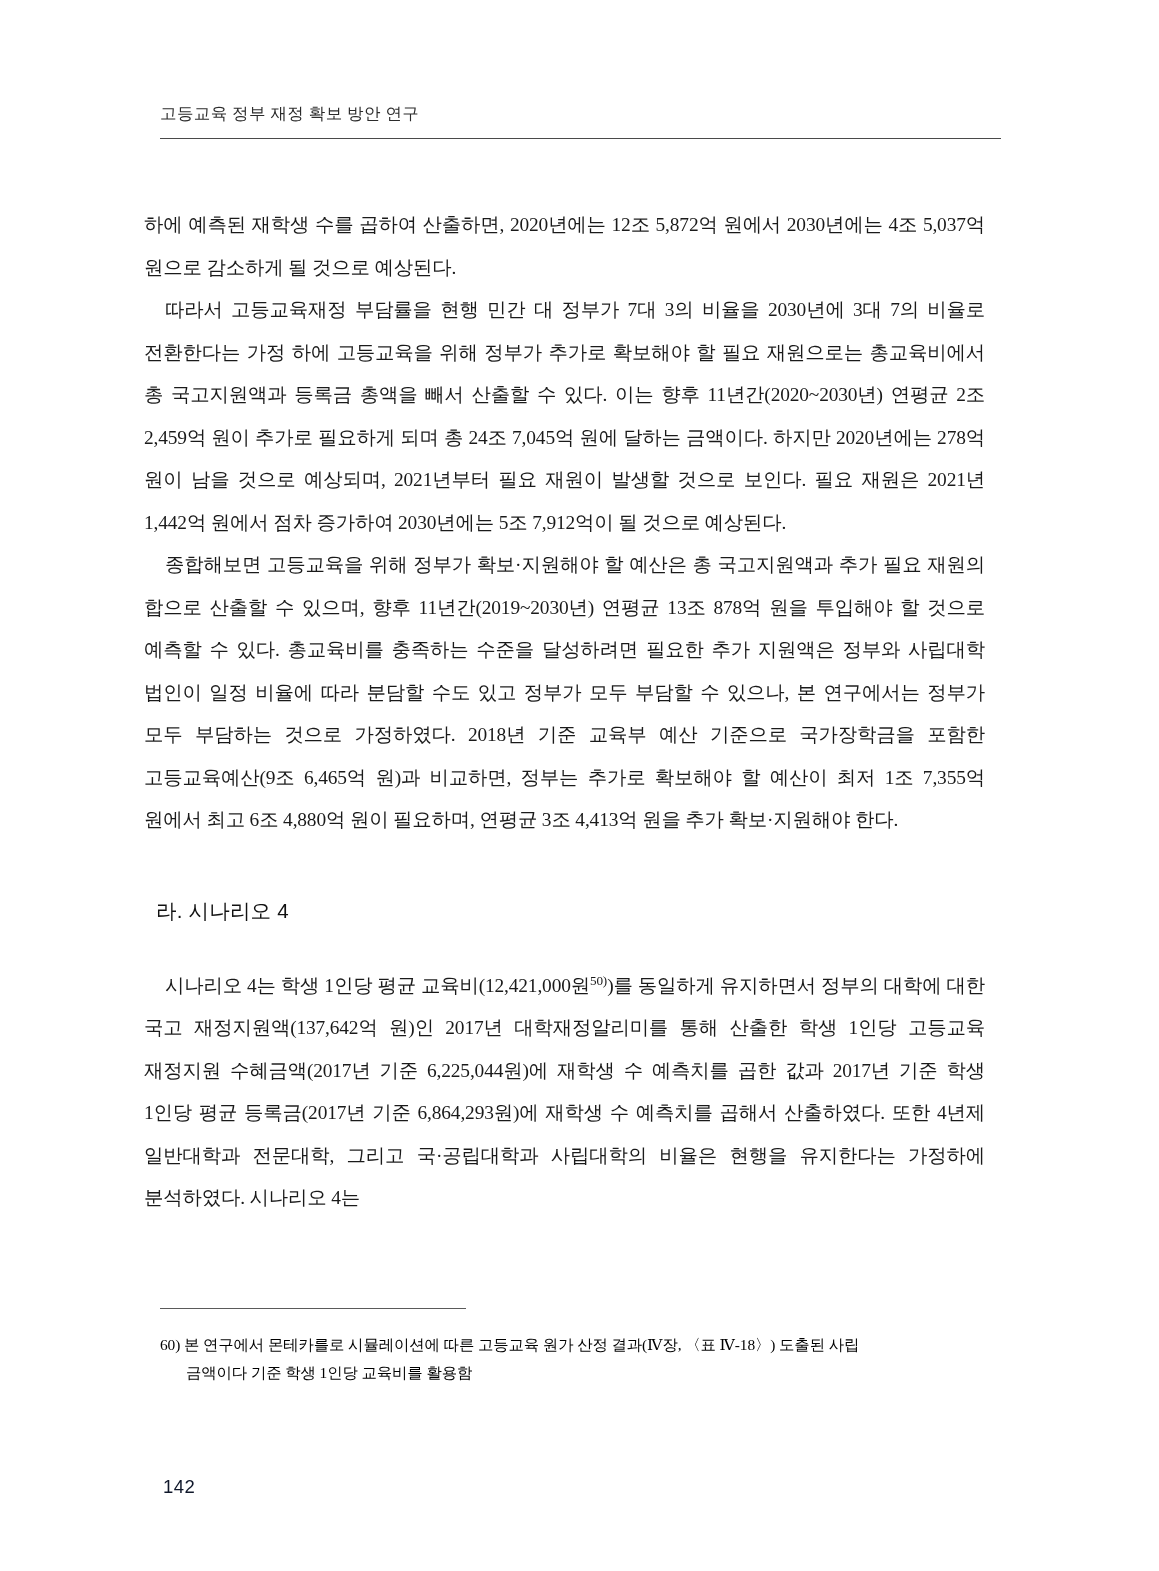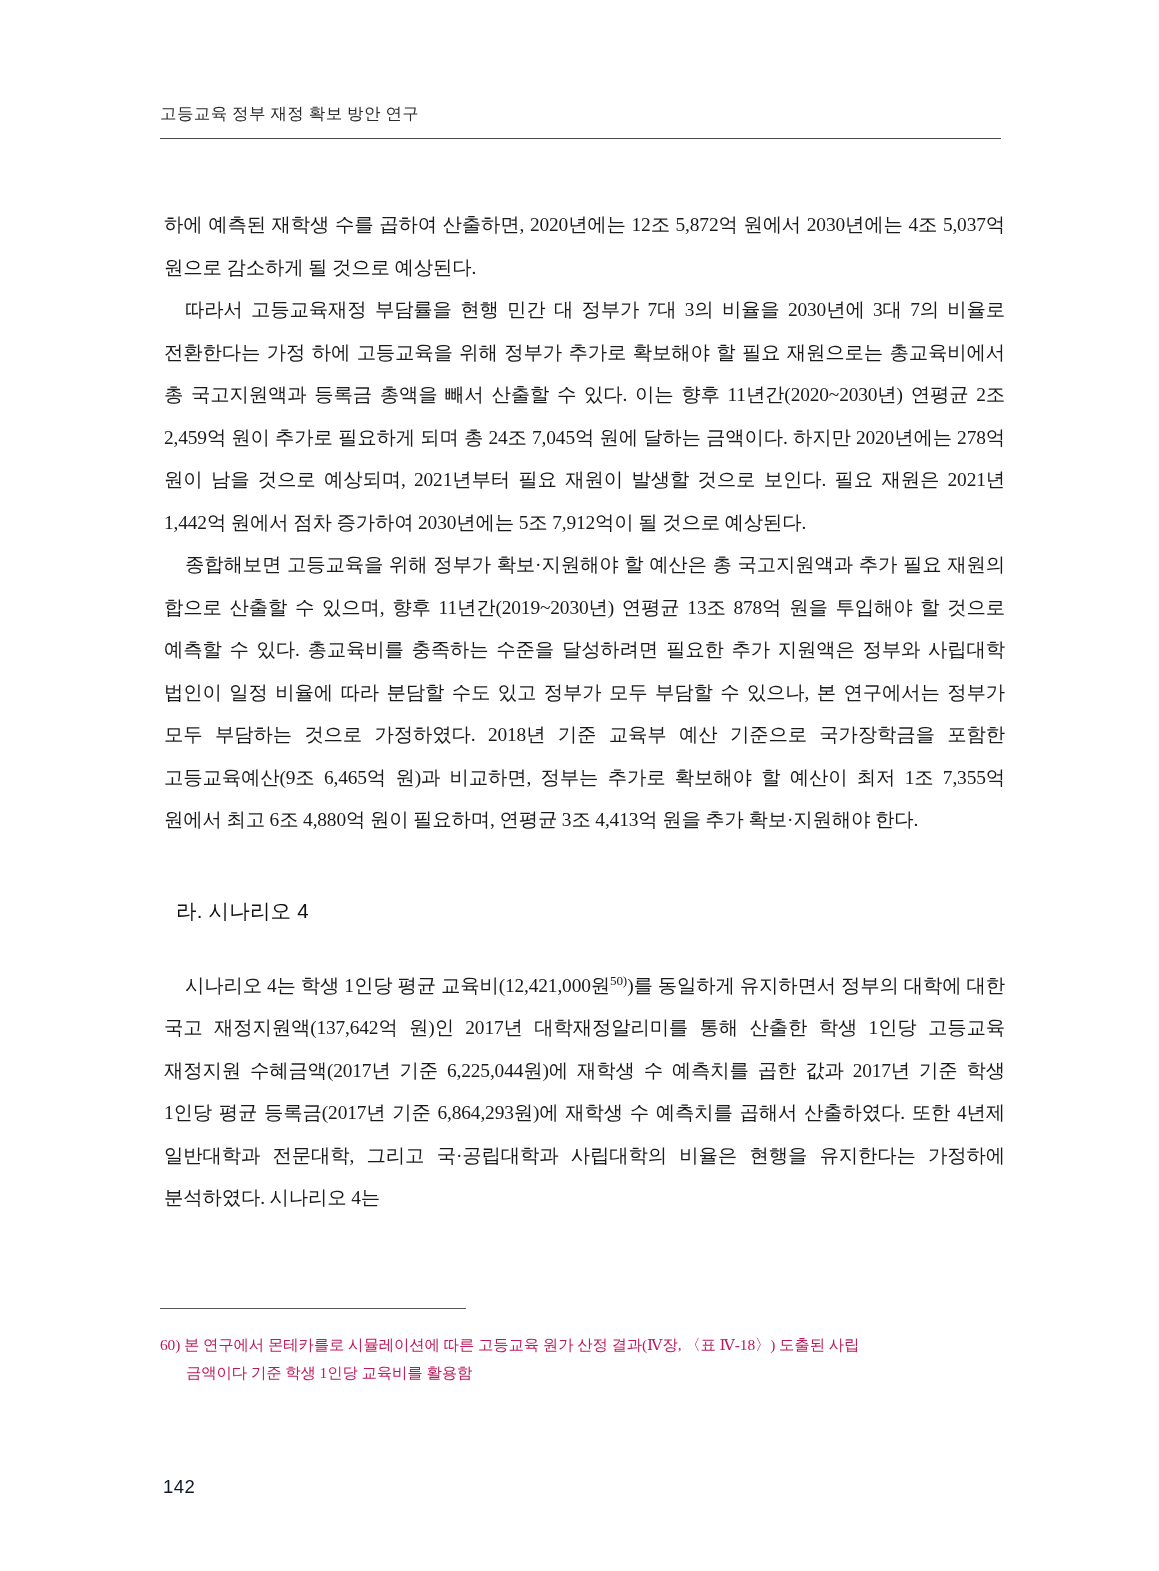--- a/index.html
+++ b/index.html
@@ -41,21 +41,21 @@
     left: 160px;
     right: 158px;
     top: 130px;
     height: 1px;
     background: #4a4a4a;
   }
 
   
   .content {
     position: absolute;
-    left: 164px;
+    left: 144px;
     top: 196px;
     width: 841px;
   }
   .para {
     font-size: 19.4px;
     line-height: 42.5px;
     text-align: justify;
     text-justify: inter-character;
     margin: 0;
     letter-spacing: -0.15px;
@@ -88,21 +88,21 @@
   .footnote-rule {
     width: 306px;
     height: 1px;
     background: #5a5a5a;
     margin-bottom: 22px;
   }
   .footnote {
     font-size: 15.4px;
     line-height: 28px;
     letter-spacing: -0.1px;
-    color: #be185d;
+    color: #000000;
     word-break: keep-all;
   }
   .footnote-cont {
     padding-left: 26px;
   }
   sup.fn {
     font-size: 0.68em;
     vertical-align: super;
     line-height: 0;
   }

